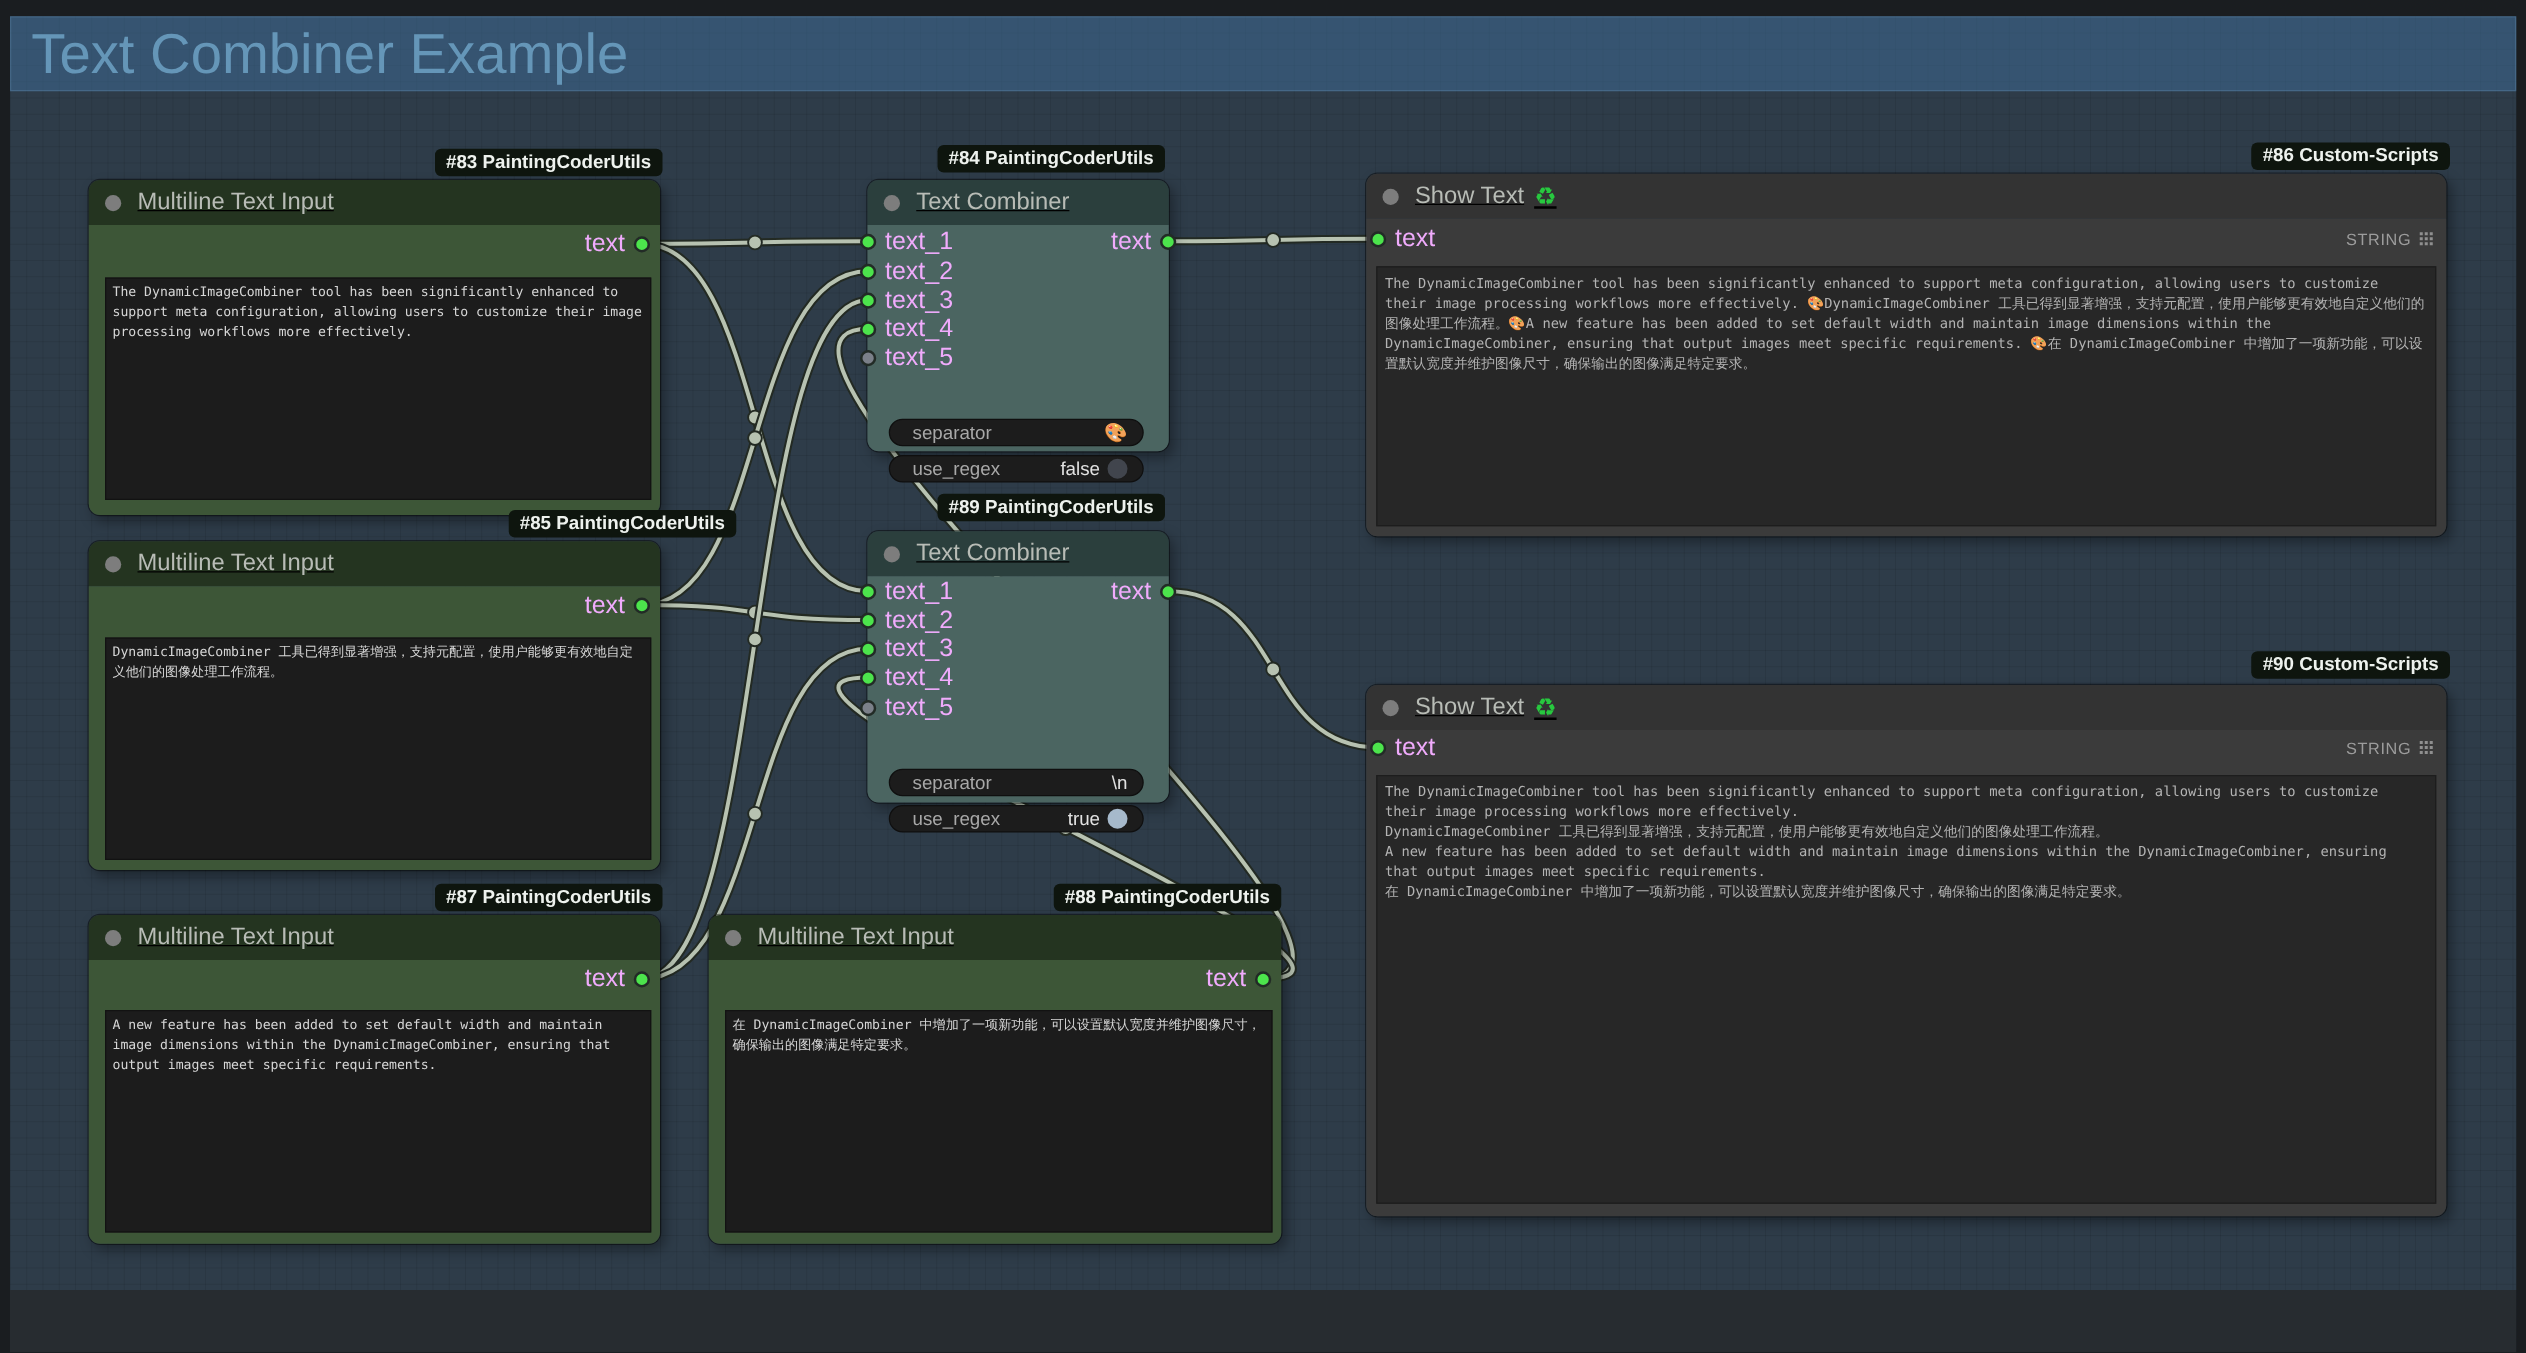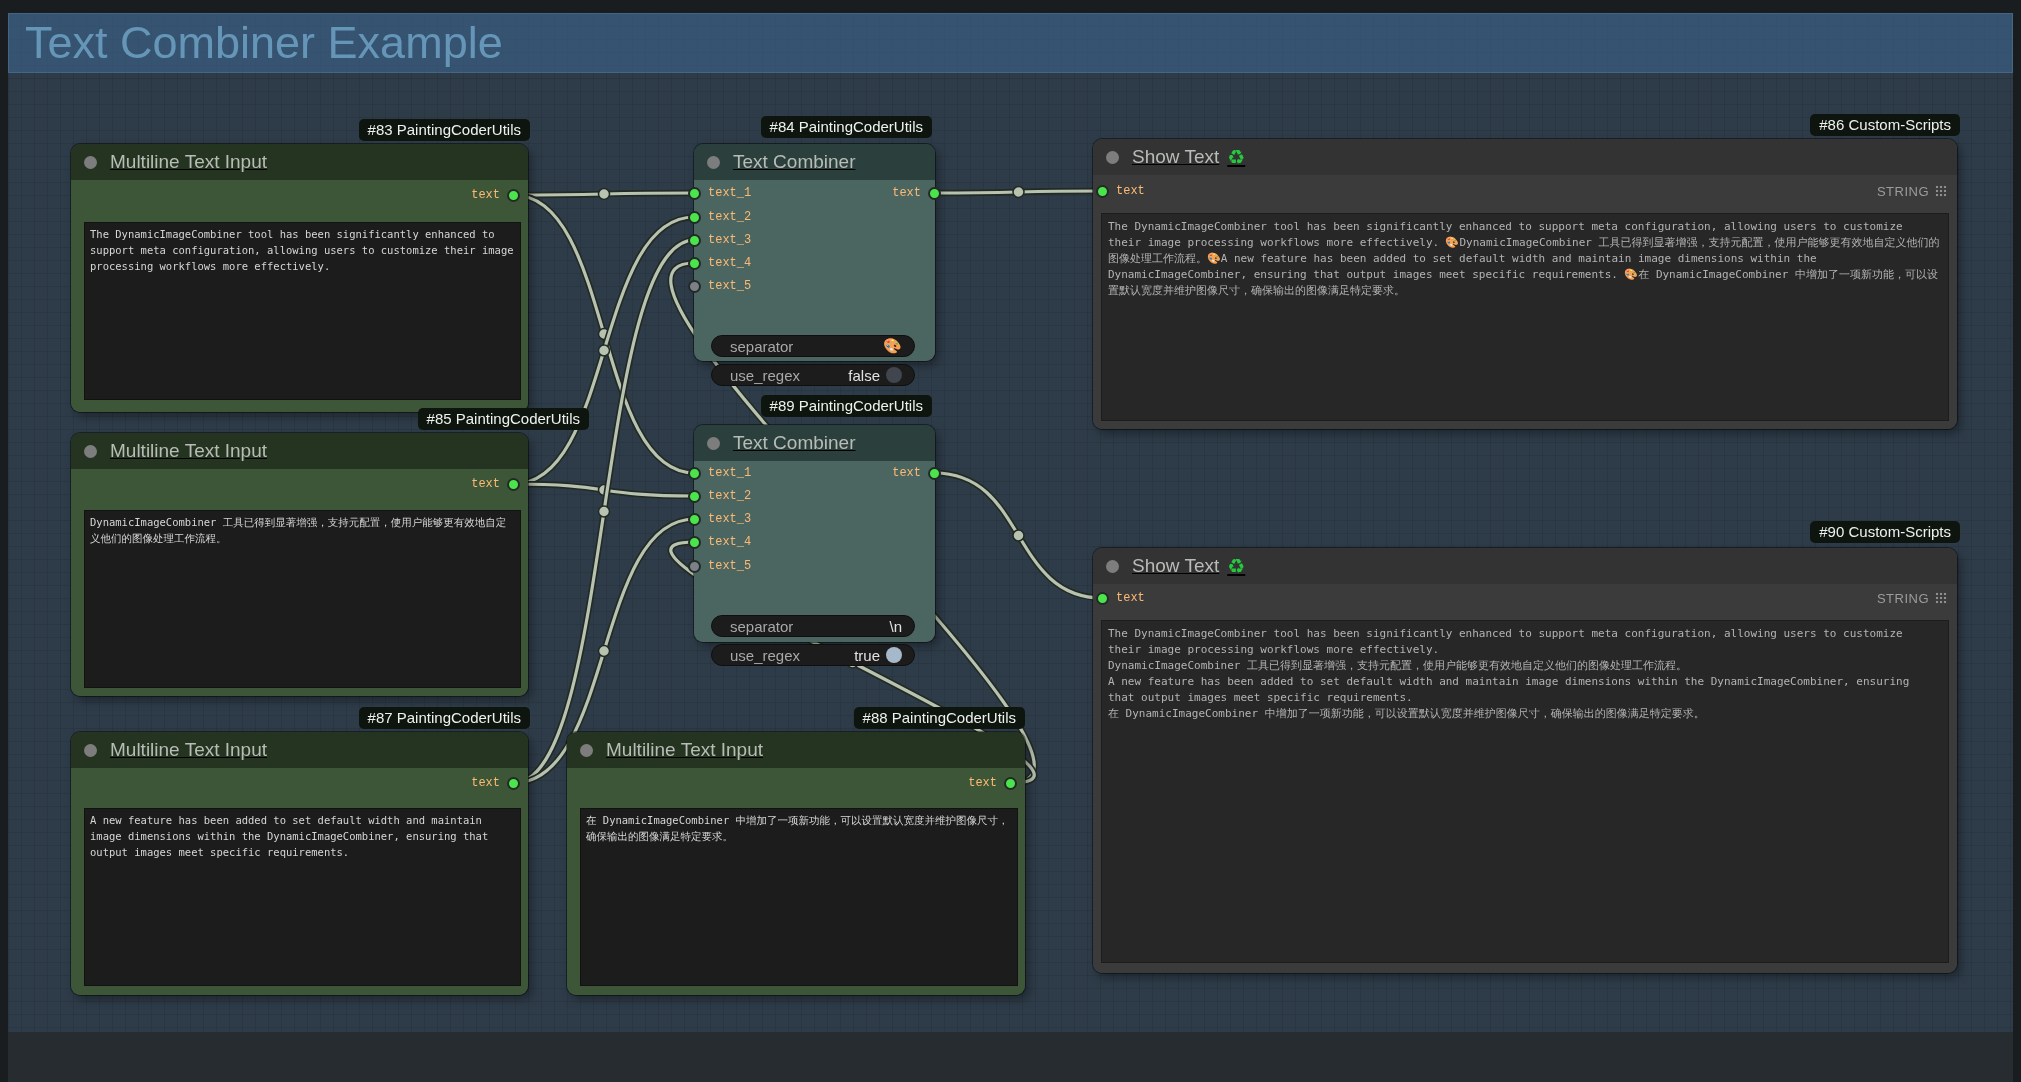--- a/index.html
+++ b/index.html
@@ -70,21 +70,21 @@
     white-space:pre-wrap; word-break:break-word; overflow:hidden;
   }
   .recycle-icon { color:#27c93f; font-size:20px; margin-left:8px; }
 
   .port-row { position:absolute; height:14px; display:flex; align-items:center; }
   .port-dot {
     width:13px; height:13px; border-radius:50%;
     background:#4ce44c; border:2px solid #222b26; flex:none;
   }
   .port-dot.off { background:#7b8089; }
-  .port-label { font-size:12px; color:#fdba74;font-family:Liberation Mono, monospace; }
+  .port-label { font-size:20px; color:#f0abfc; }
   .row-in  .port-label { margin-left:7px; }
   .row-out .port-label { margin-right:7px; }
 
   .type-label { font-size:13px; color:#9c9c9c; letter-spacing:.5px; }
   .dots-icon {
     width:12px; height:12px; margin-left:6px;
     background-image:radial-gradient(#8f8f8f 1.2px, transparent 1.6px);
     background-size:4px 4px; background-position:0 0;
   }
 
@@ -94,21 +94,21 @@
     display:flex; align-items:center; padding:0 12px 0 18px;
   }
   .widget-pill .w-label { font-size:15px; color:#a8a8a8; flex:1; }
   .widget-pill .w-value { font-size:15px; color:#e2e2e2; }
   .toggle-circle { width:16px; height:16px; border-radius:50%; margin-left:6px; flex:none; }
   .toggle-false { background:#41454d; }
   .toggle-true  { background:#a6b9cb; }
 
   .badge {
     position:absolute; z-index:3; height:22px; border-radius:5px;
-    background:#0e150e; color:#eef2ee; font-size:15px; font-weight:400;
+    background:#0e150e; color:#eef2ee; font-size:15px; font-weight:700;
     line-height:22px; padding:0 9px; white-space:nowrap;
   }
 </style>
 </head>
 <body>
 
 <div id="stage">
   <div id="canvas-bg"></div>
   <div id="bottom-strip"></div>
   <div id="banner">

